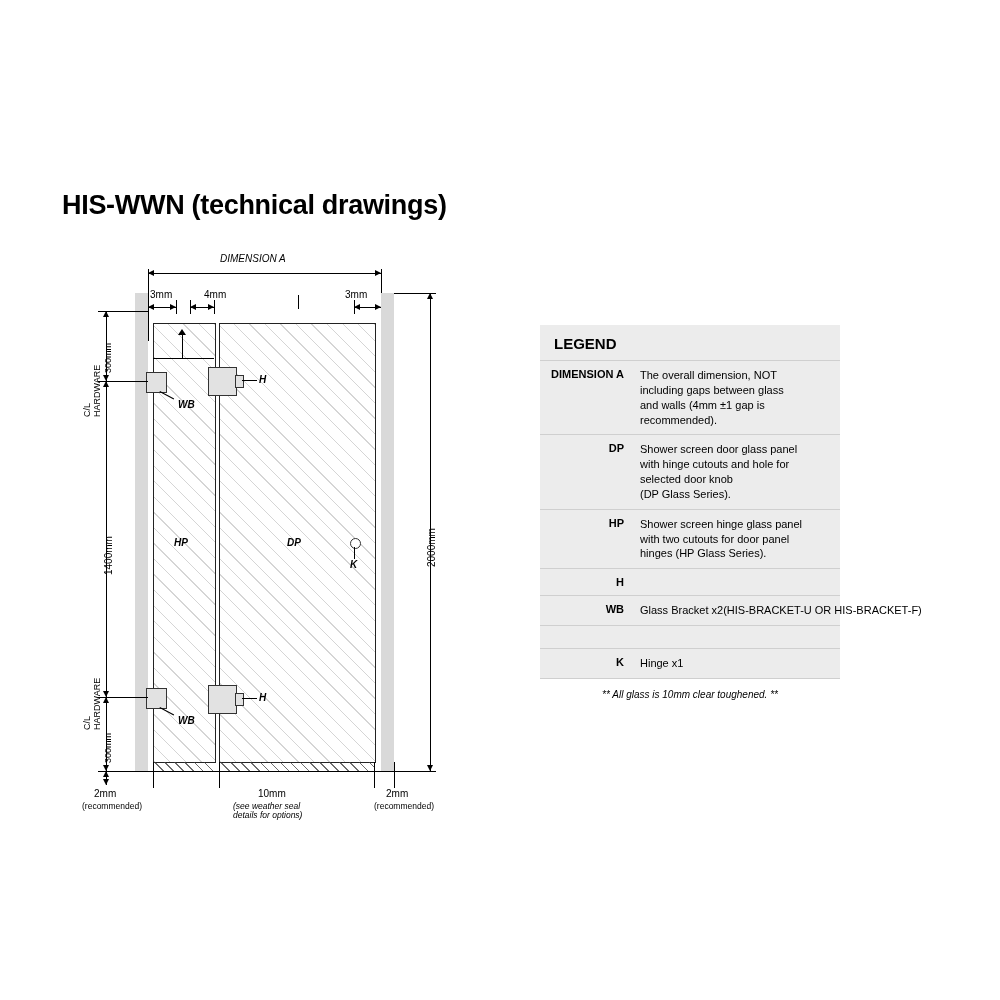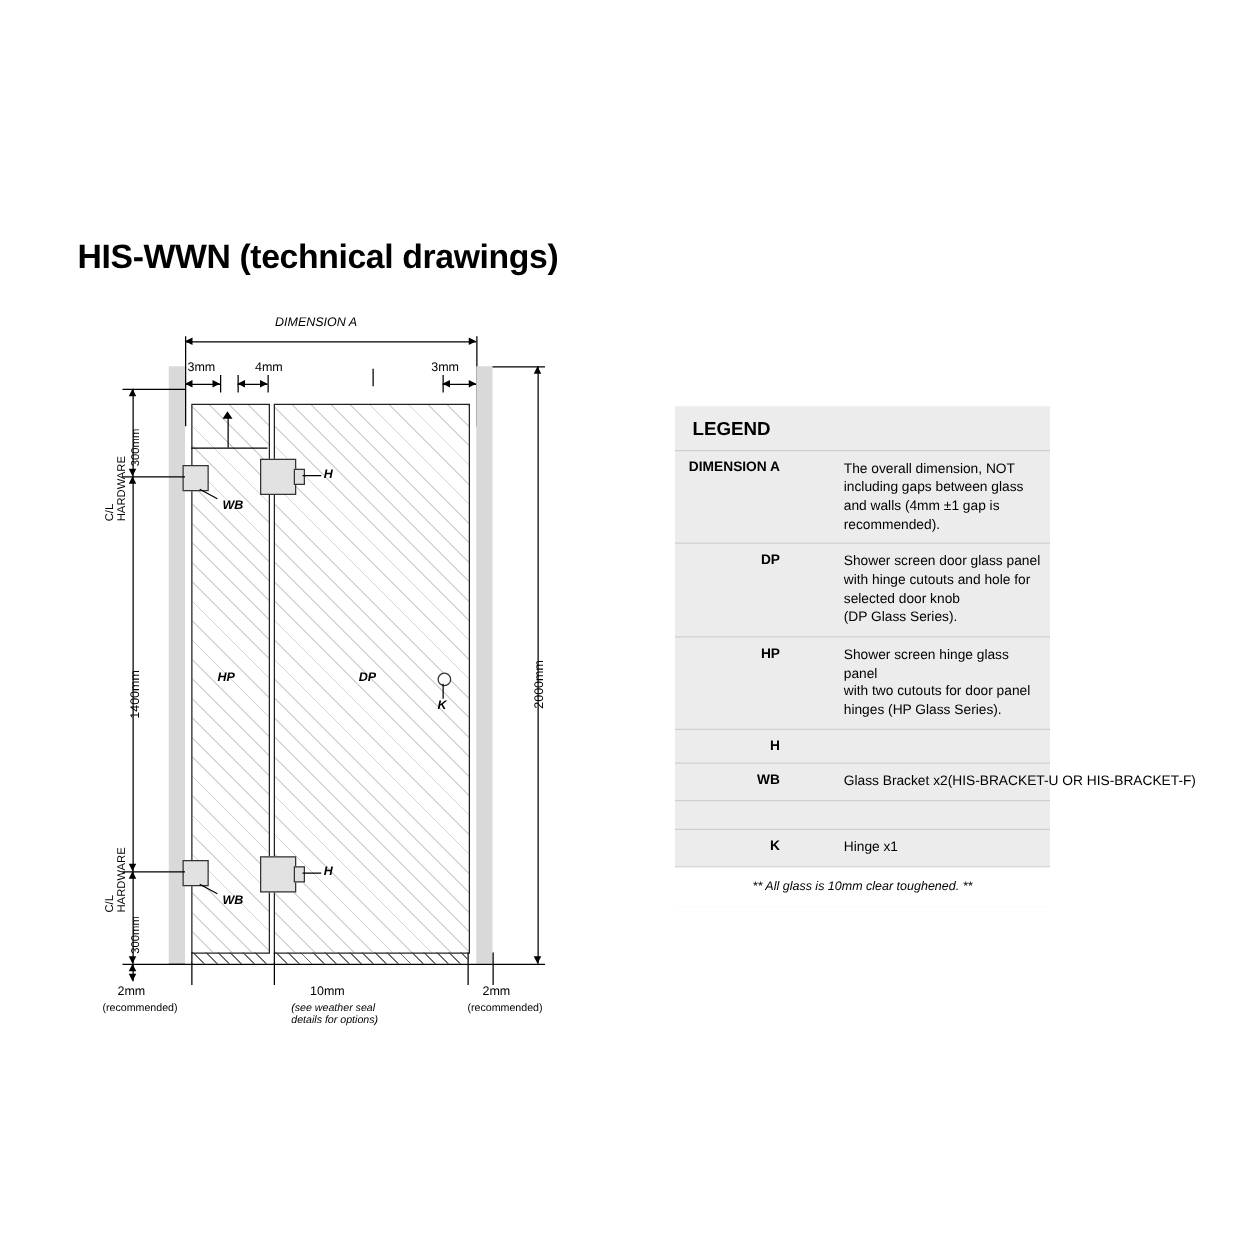--- a/index.html
+++ b/index.html
@@ -168,21 +168,20 @@
     font-size: 11px;
     box-sizing: border-box;
   }
   .legend-val {
     flex: 1;
     padding: 7px 6px 7px 8px;
     font-size: 11px;
     line-height: 1.35;
     box-sizing: border-box;
     white-space: pre-line;
-    margin-left: 35px;
   }
   .legend-val.wide { white-space: nowrap; }
   .legend-spacer { height: 22px; border-bottom: 1px solid #cfcfcf; }
   .legend-note {
     padding: 10px 0 10px 0;
     text-align: center;
     font-size: 10px;
     font-style: italic;
     background: #ffffff;
   }
@@ -277,21 +276,21 @@
   <div class="vline" style="left:93px; top:517px; height:26px;"></div>
   <div class="vline" style="left:159px; top:517px; height:26px;"></div>
   <div class="vline" style="left:314px; top:517px; height:26px;"></div>
   <div class="vline" style="left:334px; top:517px; height:26px;"></div>
 
   <div class="arrow-v" style="left:46px; top:526px; height:14px;"></div>
 
   <div class="lbl" style="left:34px; top:543px;">2mm</div>
   <div class="lbl lbl-small" style="left:22px; top:557px;">(recommended)</div>
 
-  <div class="lbl" style="left:188px; top:543px;text-align:right;">10mm</div>
+  <div class="lbl" style="left:198px; top:543px;text-align:right;">10mm</div>
   <div class="lbl lbl-small lbl-i" style="left:173px; top:557px; white-space:pre-line;">(see weather seal
 details for options)</div>
 
   <div class="lbl" style="left:326px; top:543px;">2mm</div>
   <div class="lbl lbl-small" style="left:314px; top:557px;">(recommended)</div>
 </div>
 
 <div class="legend">
   <div class="legend-title">LEGEND</div>
 

